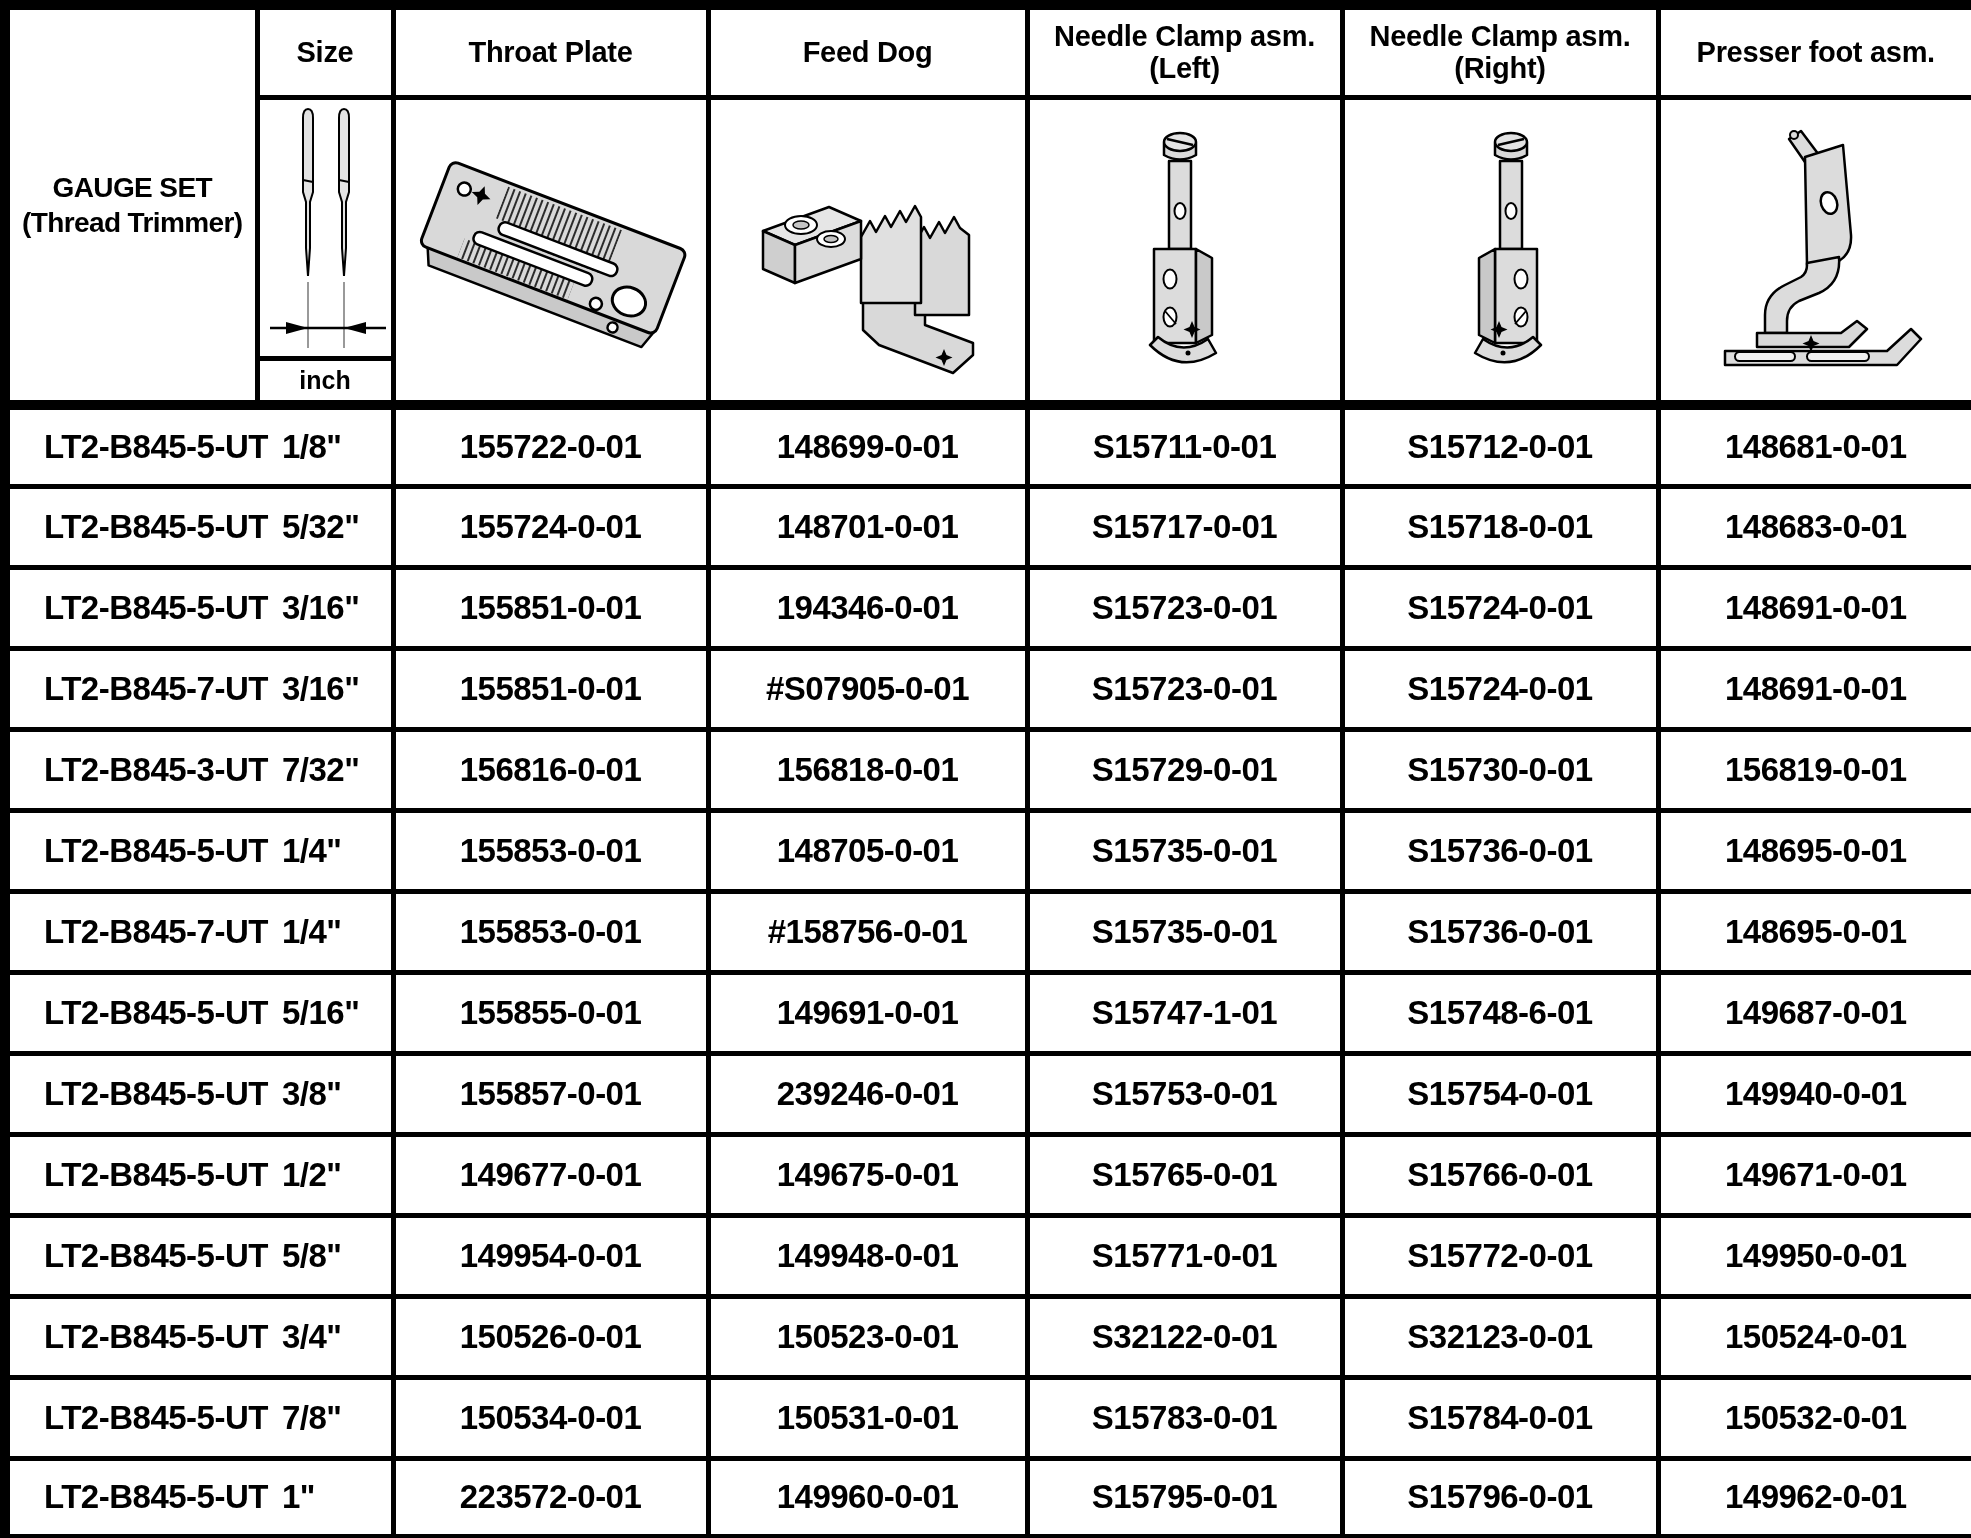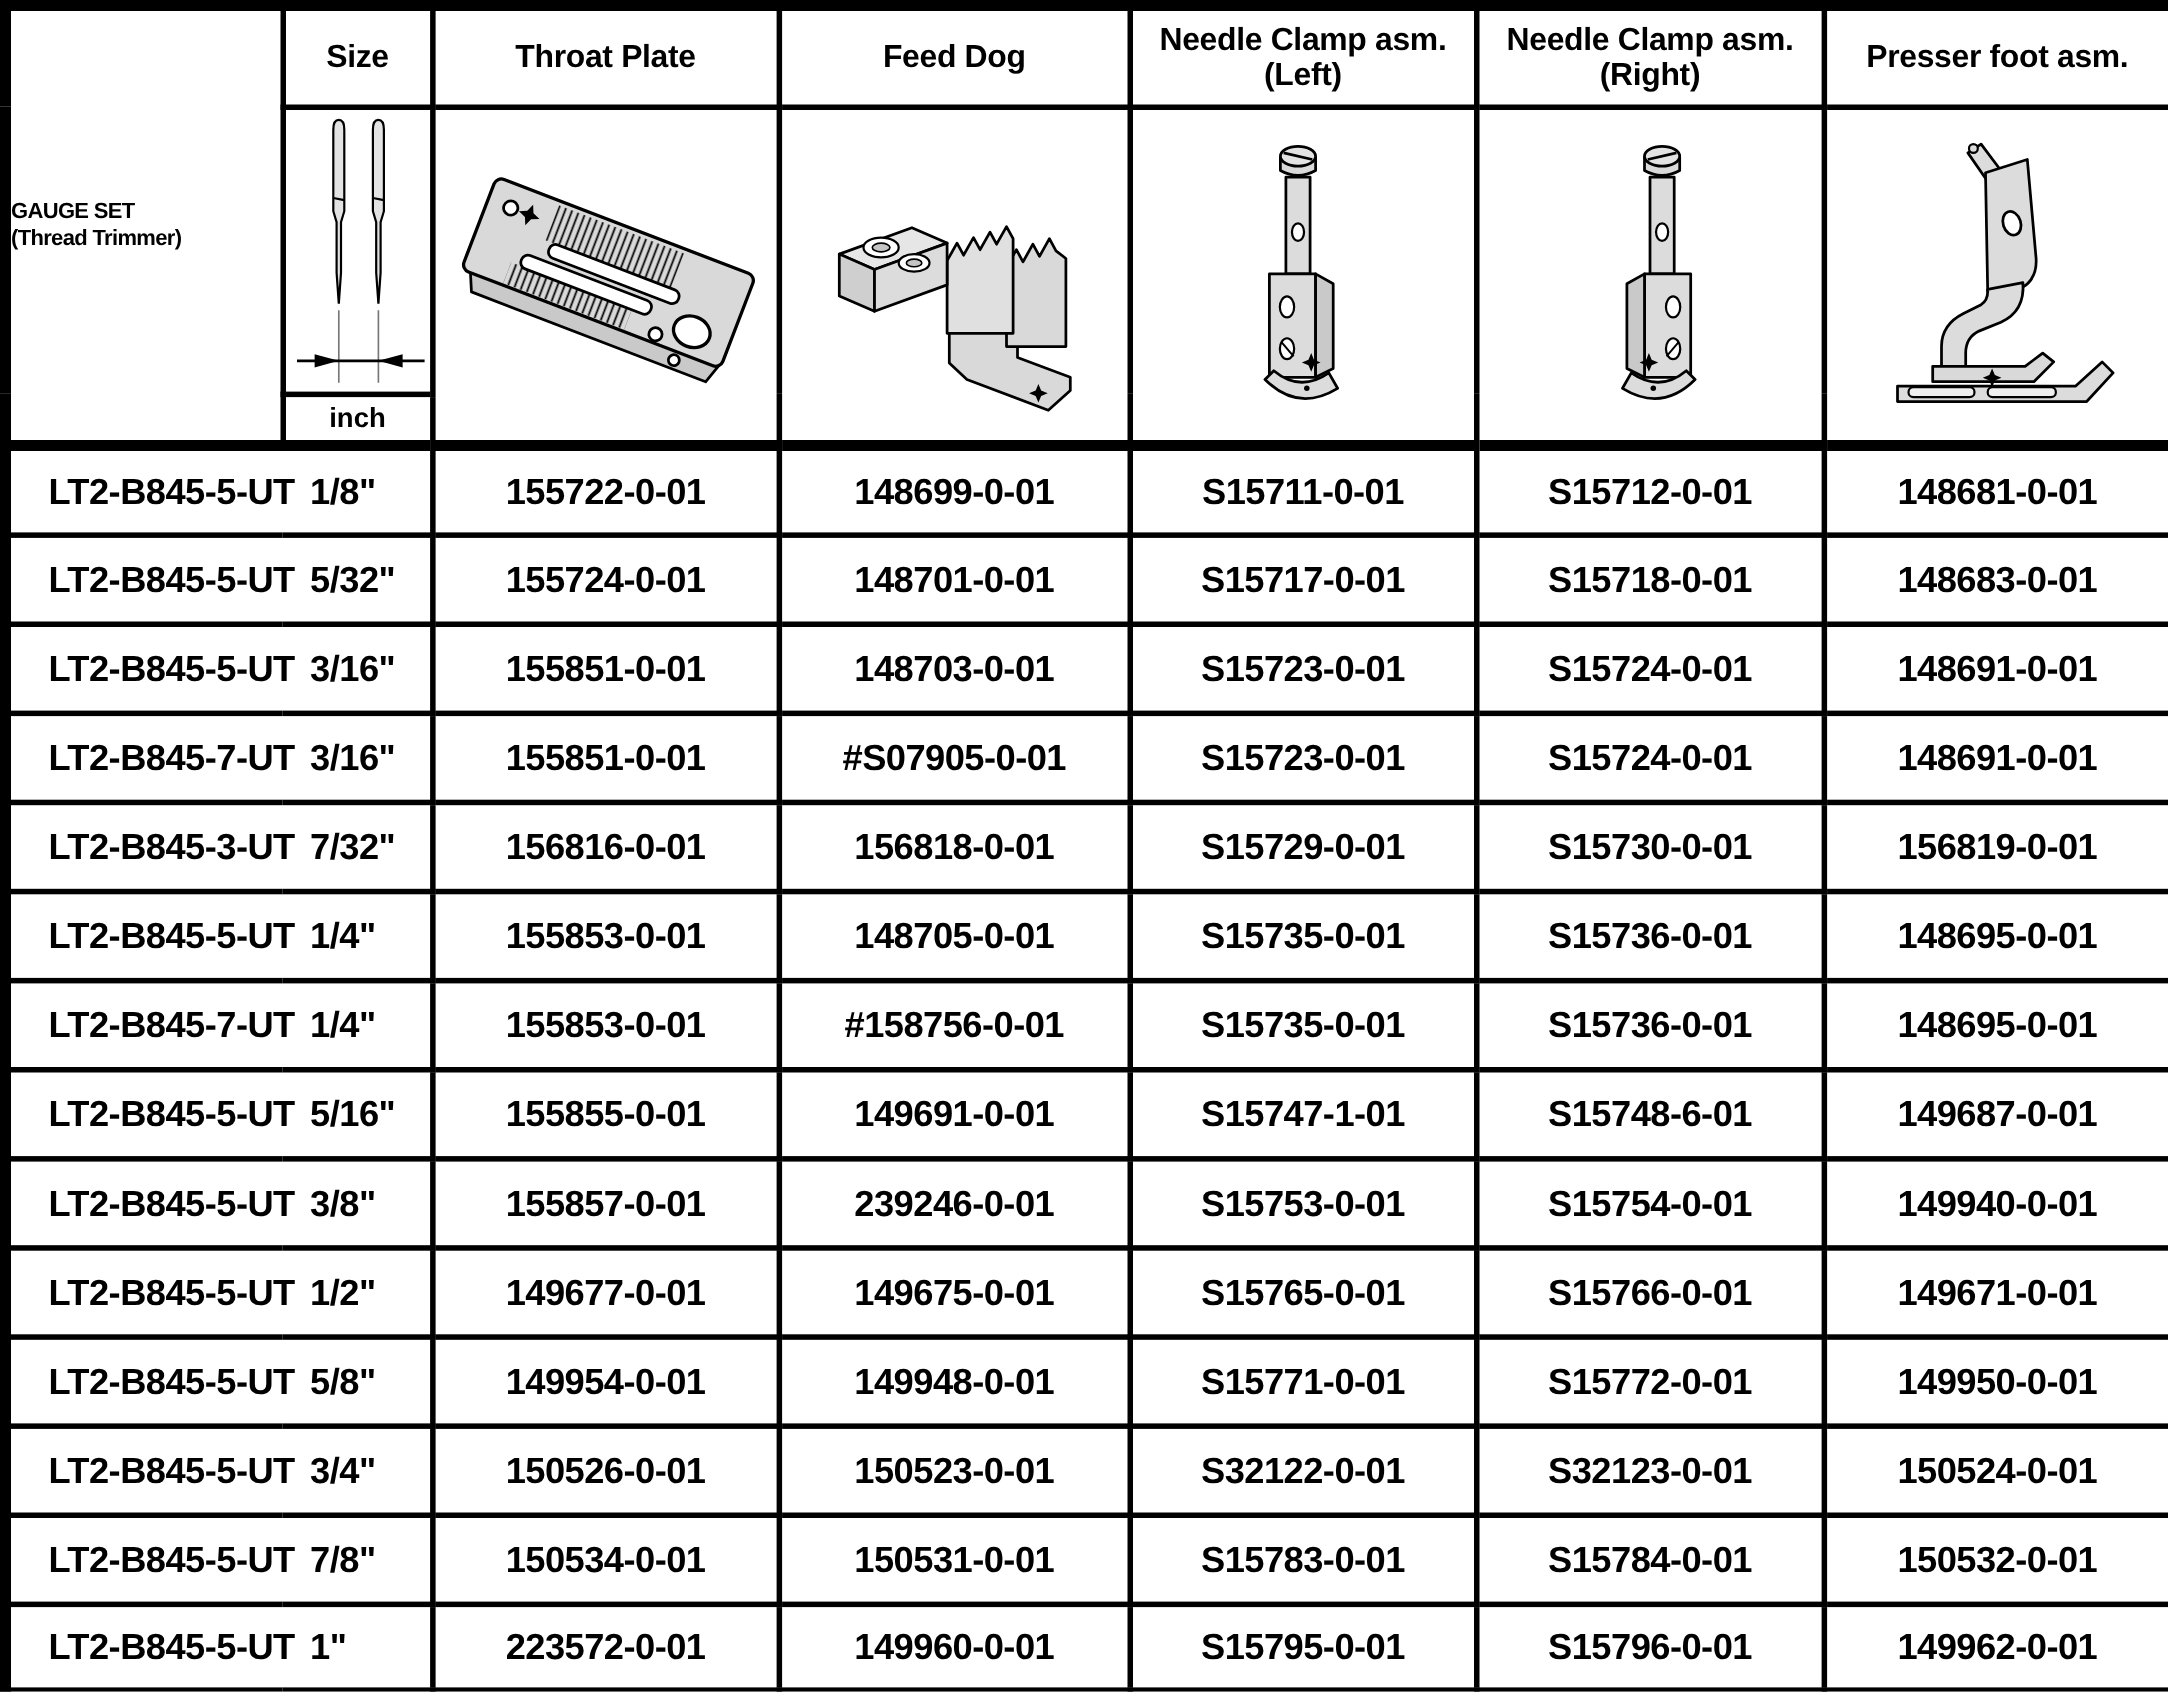--- a/index.html
+++ b/index.html
@@ -16,22 +16,22 @@
   
   tr.hdr-row{height:92px;}
   tr.img-row{height:261px;}
   tr.inch-row{height:47px;}
   tr.data-row{height:81px;}
   td.hd{
     text-align:center;vertical-align:middle;
     font-size:29px;line-height:1.12;letter-spacing:-0.3px;
   }
   td.gauge-hd{
-    vertical-align:middle;
-    font-size:20px;line-height:1.25;letter-spacing:-0.6px;
+    text-align:center;vertical-align:middle;
+    font-size:28px;line-height:1.25;letter-spacing:-0.6px;
     border-bottom-width:10px;
   }
   td.sep-bottom{border-bottom-width:10px;}
   td.img-cell{vertical-align:middle;text-align:center;}
   td.img-cell svg{display:block;margin:0 auto;}
   td.inch-cell{
     text-align:center;vertical-align:middle;font-size:25px;
   }
   td.size-img-cell{border-bottom-width:4px;}
   td.model-cell{
@@ -216,21 +216,21 @@
     <td class="num">155724-0-01</td>
     <td class="num">148701-0-01</td>
     <td class="num">S15717-0-01</td>
     <td class="num">S15718-0-01</td>
     <td class="num">148683-0-01</td>
   </tr>
 
   <tr class="data-row">
     <td class="model-cell" colspan="2"><span class="model-val">LT2-B845-5-UT</span><span class="size-val">3/16"</span></td>
     <td class="num">155851-0-01</td>
-    <td class="num">148703-0-01</td>
+    <td class="num">194346-0-01</td>
     <td class="num">S15723-0-01</td>
     <td class="num">S15724-0-01</td>
     <td class="num">148691-0-01</td>
   </tr>
 
   <tr class="data-row">
     <td class="model-cell" colspan="2"><span class="model-val">LT2-B845-7-UT</span><span class="size-val">3/16"</span></td>
     <td class="num">155851-0-01</td>
     <td class="num">#S07905-0-01</td>
     <td class="num">S15723-0-01</td>

